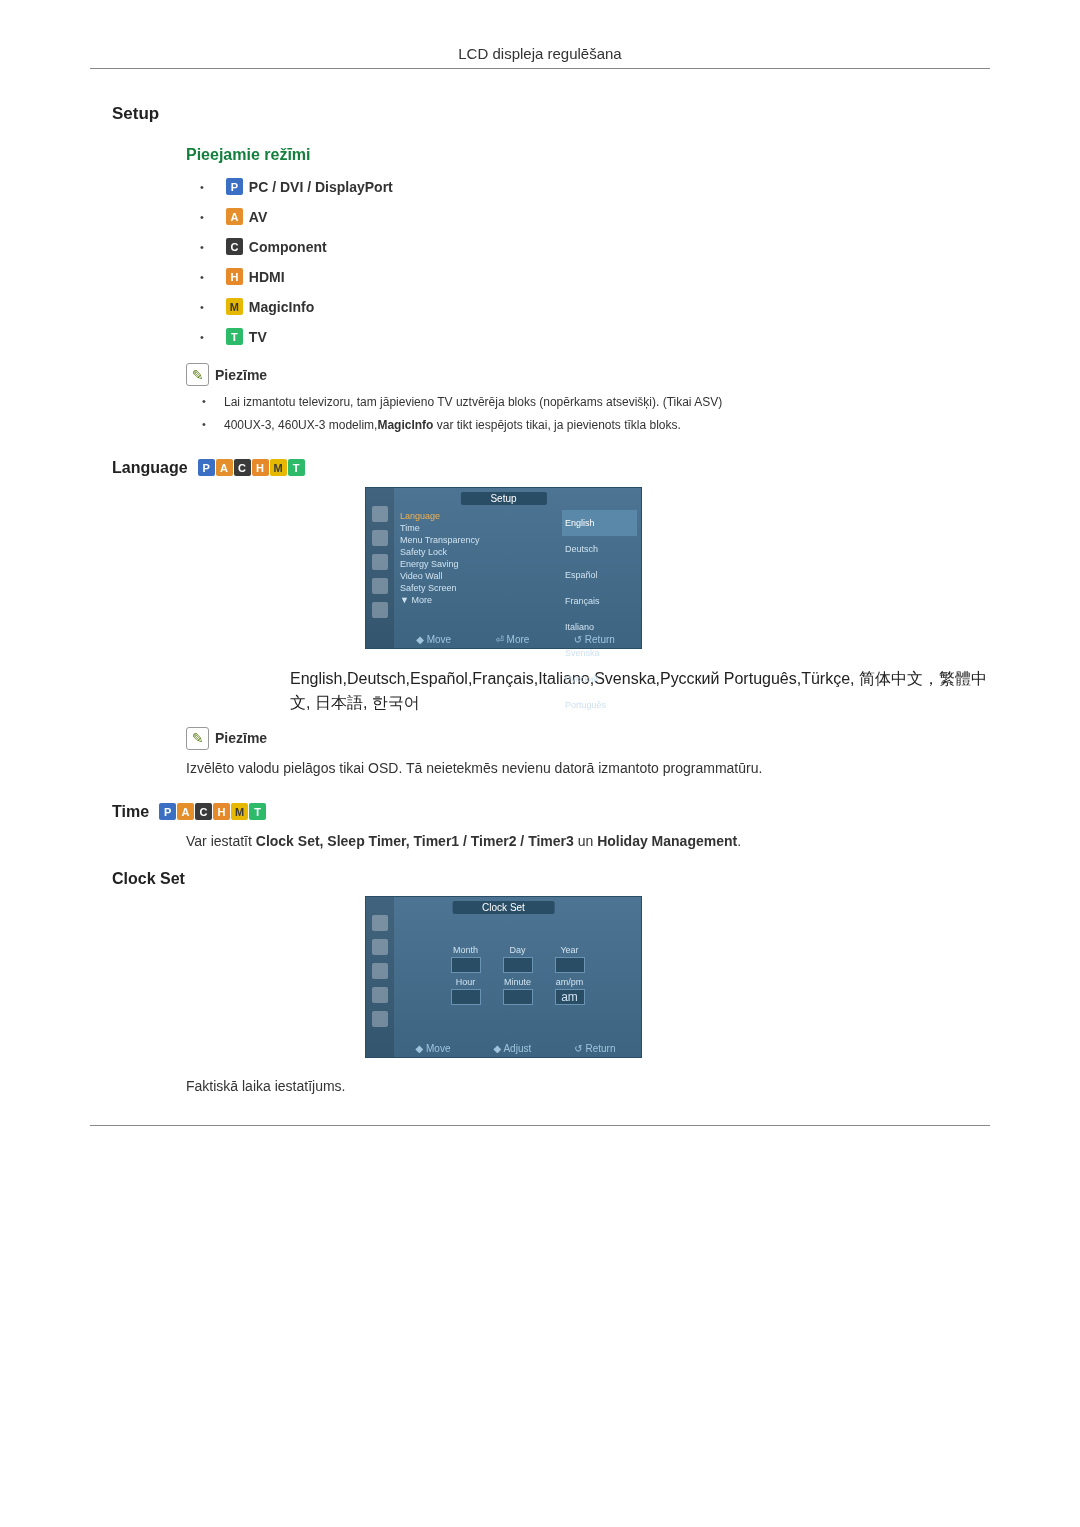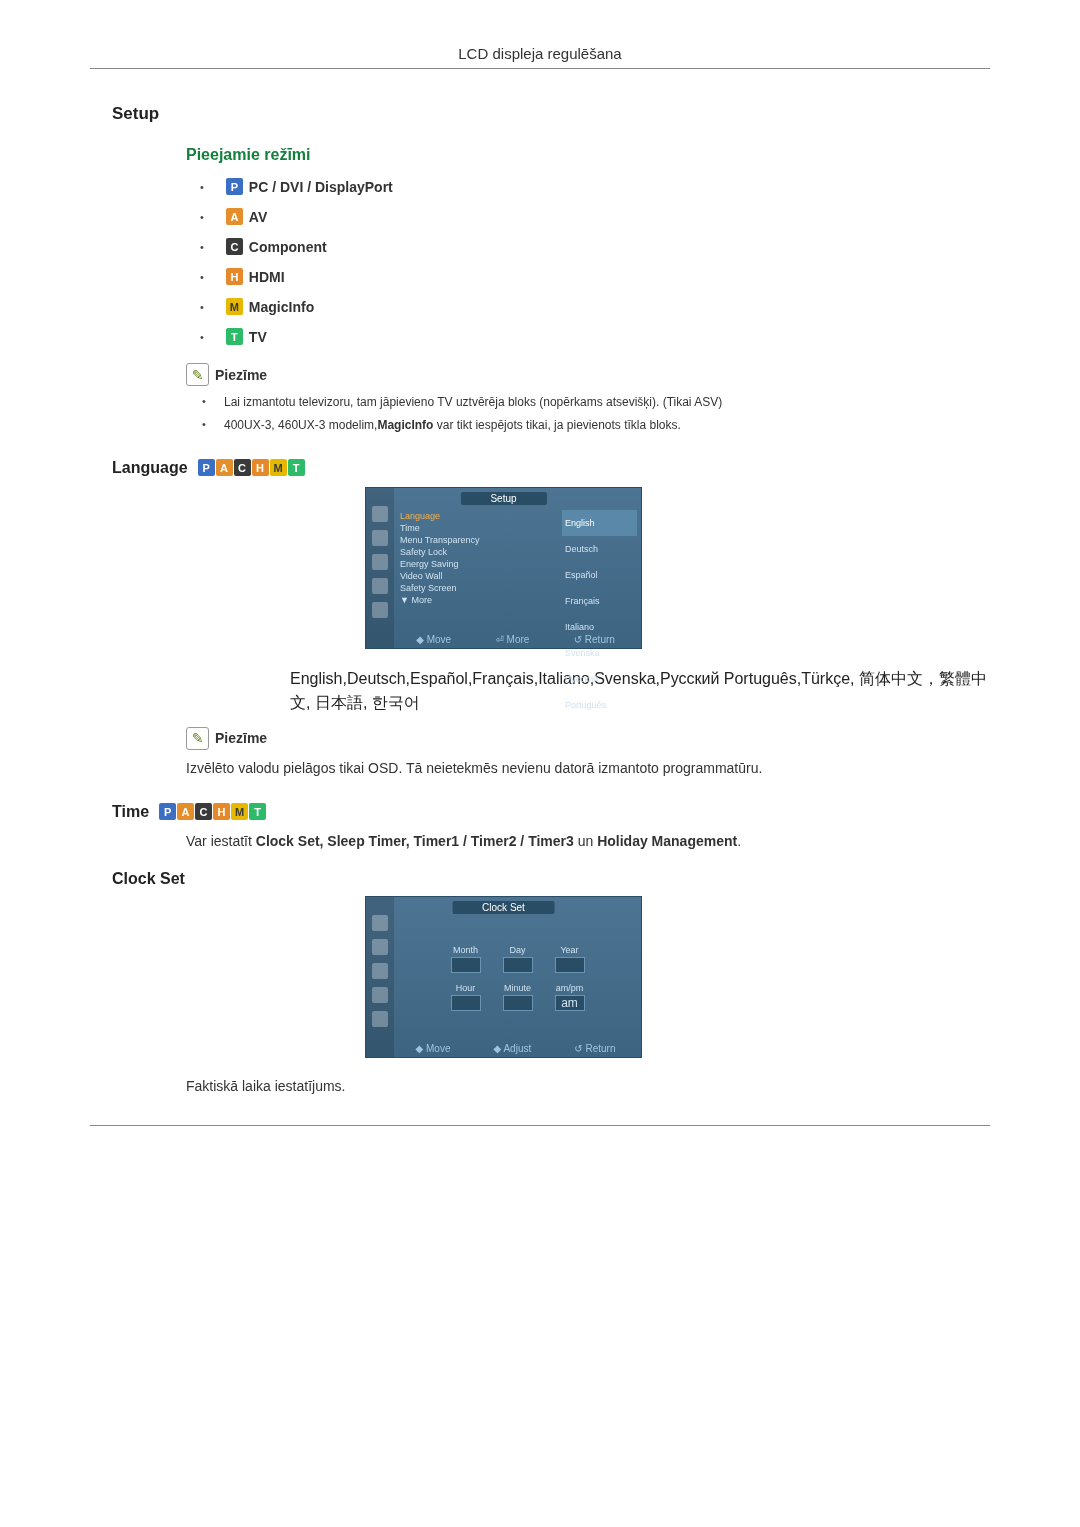--- a/index.html
+++ b/index.html
@@ -108,21 +108,21 @@
   .lang-list { font-size: 16px; margin: 6px 0 12px 200px; line-height:1.5; font-weight: normal; color:#222;}
   .osd-clock {
     width: 275px; height: 160px;
     background: linear-gradient(#4d7593, #3d6582);
     border: 1px solid #2a4d66; font-size: 9px; color:#cfe2f0;
     position:relative;
   }
   .clock-fields { display:flex; gap:22px; justify-content:center; margin-top:48px;}
   .clock-group { text-align:center; font-size:9px;}
   .clock-box { width:28px; height:14px; background:#2a4d66; border:1px solid #6a94b3; margin-top:2px;}
-  .clock-fields.row2 { margin-top:10px;}
+  .clock-fields.row2 { margin-top:4px;}
 </style>
 </head>
 <body>
 
 <div class="page">
   <div class="header-title">LCD displeja regulēšana</div>
   <div class="hr"></div>
 
   <h2 class="section">Setup</h2>
   <h3 class="sub">Pieejamie režīmi</h3>

